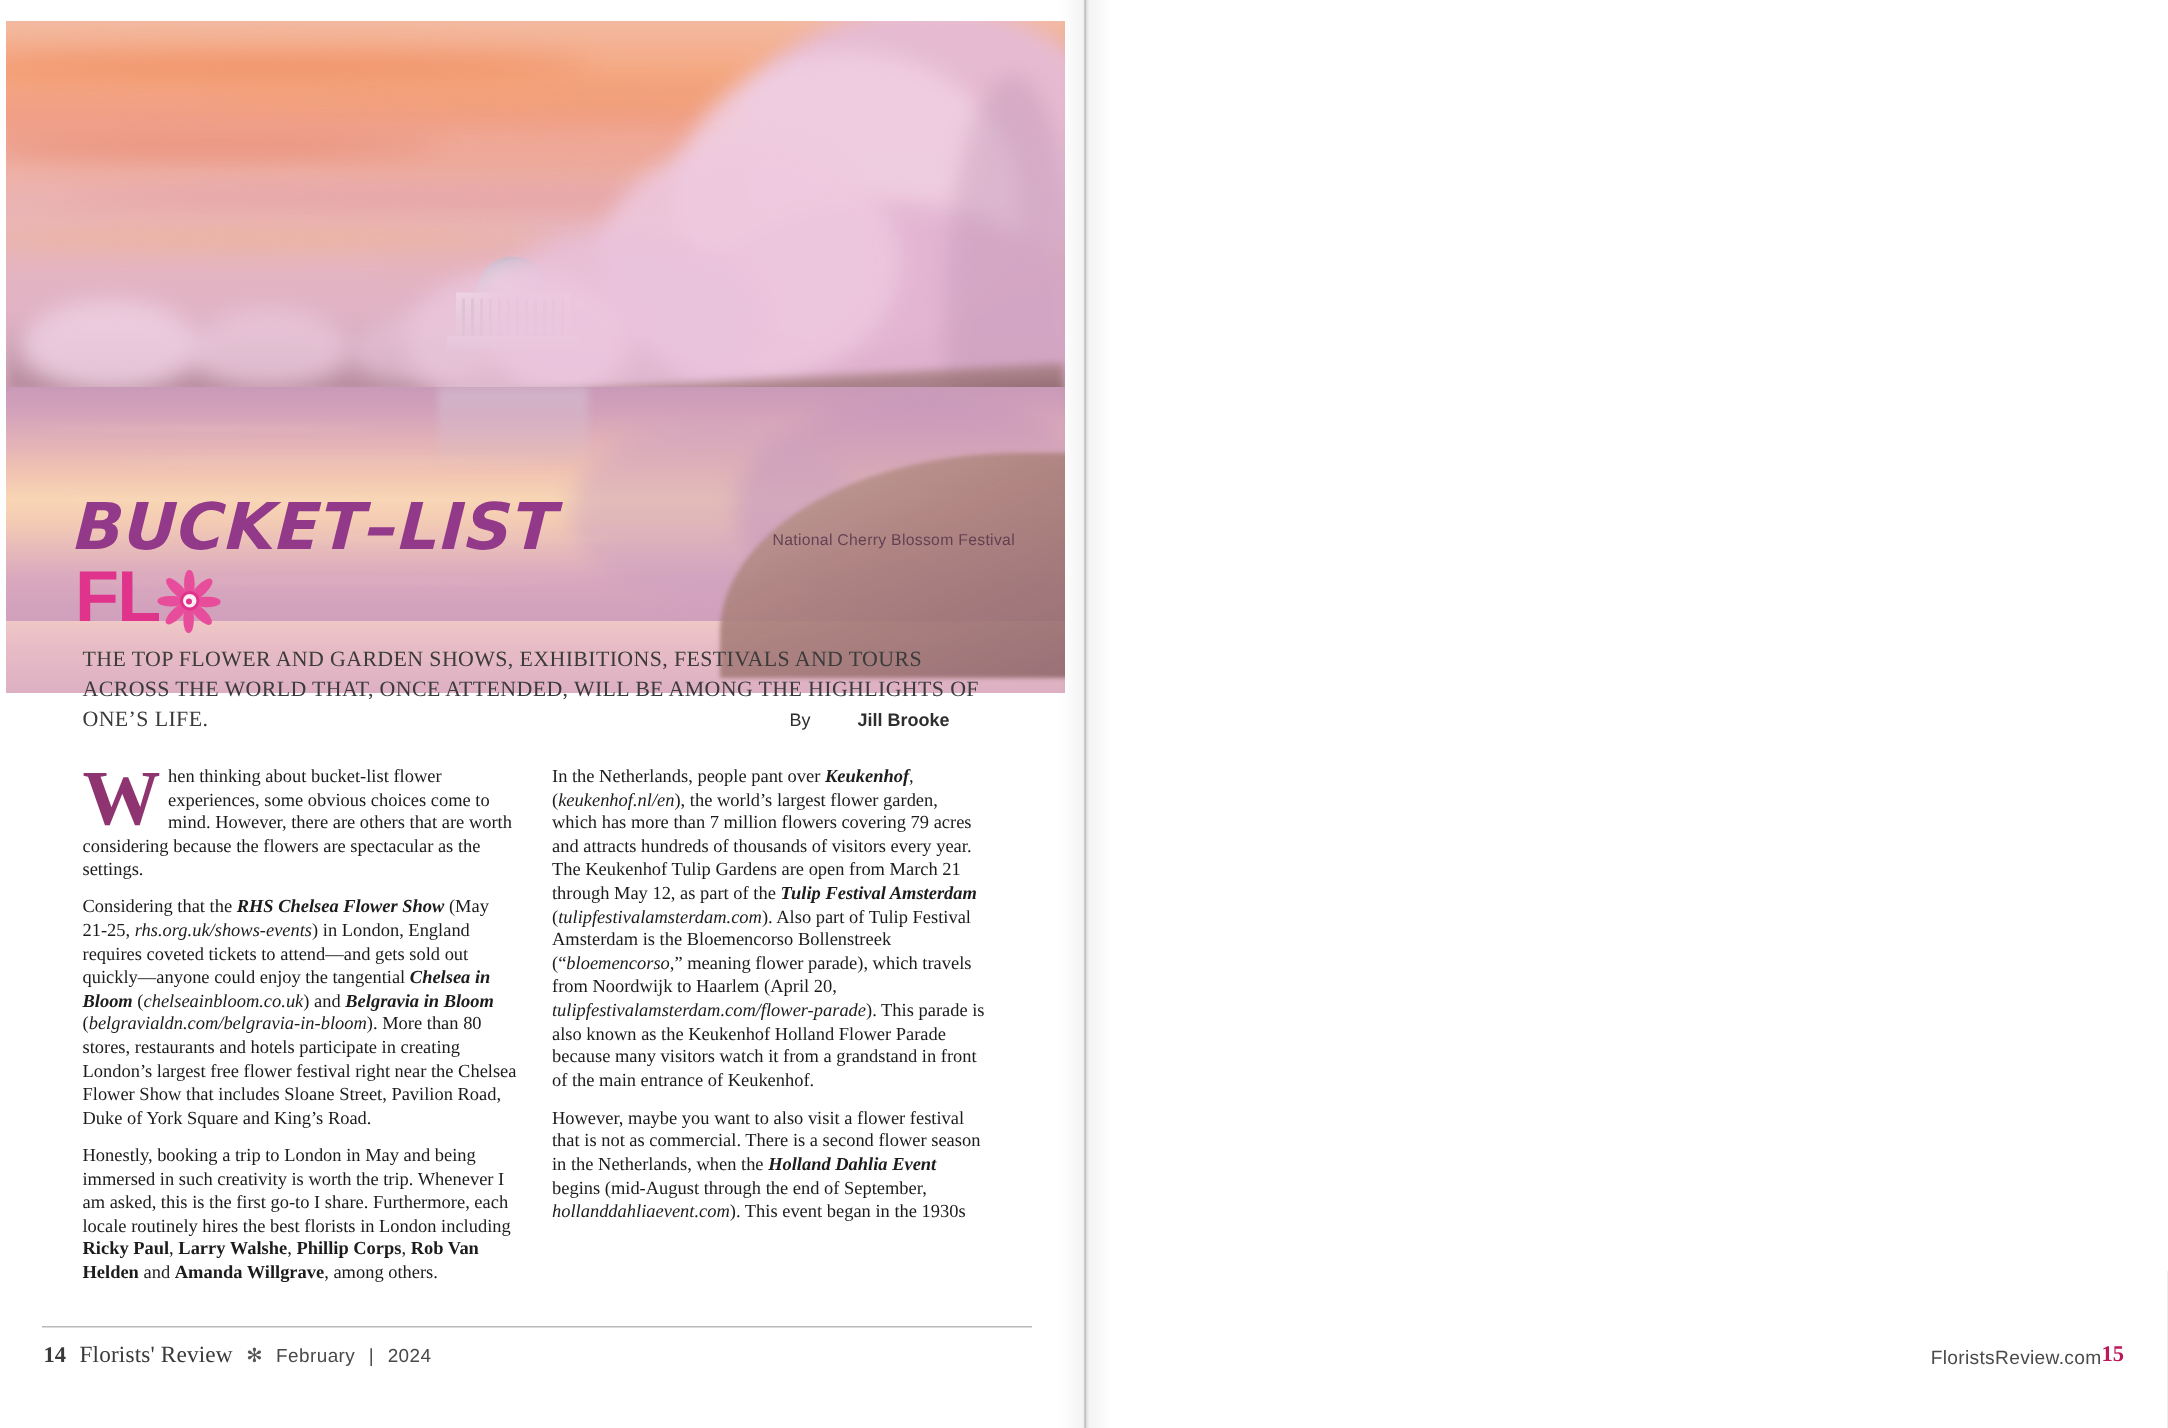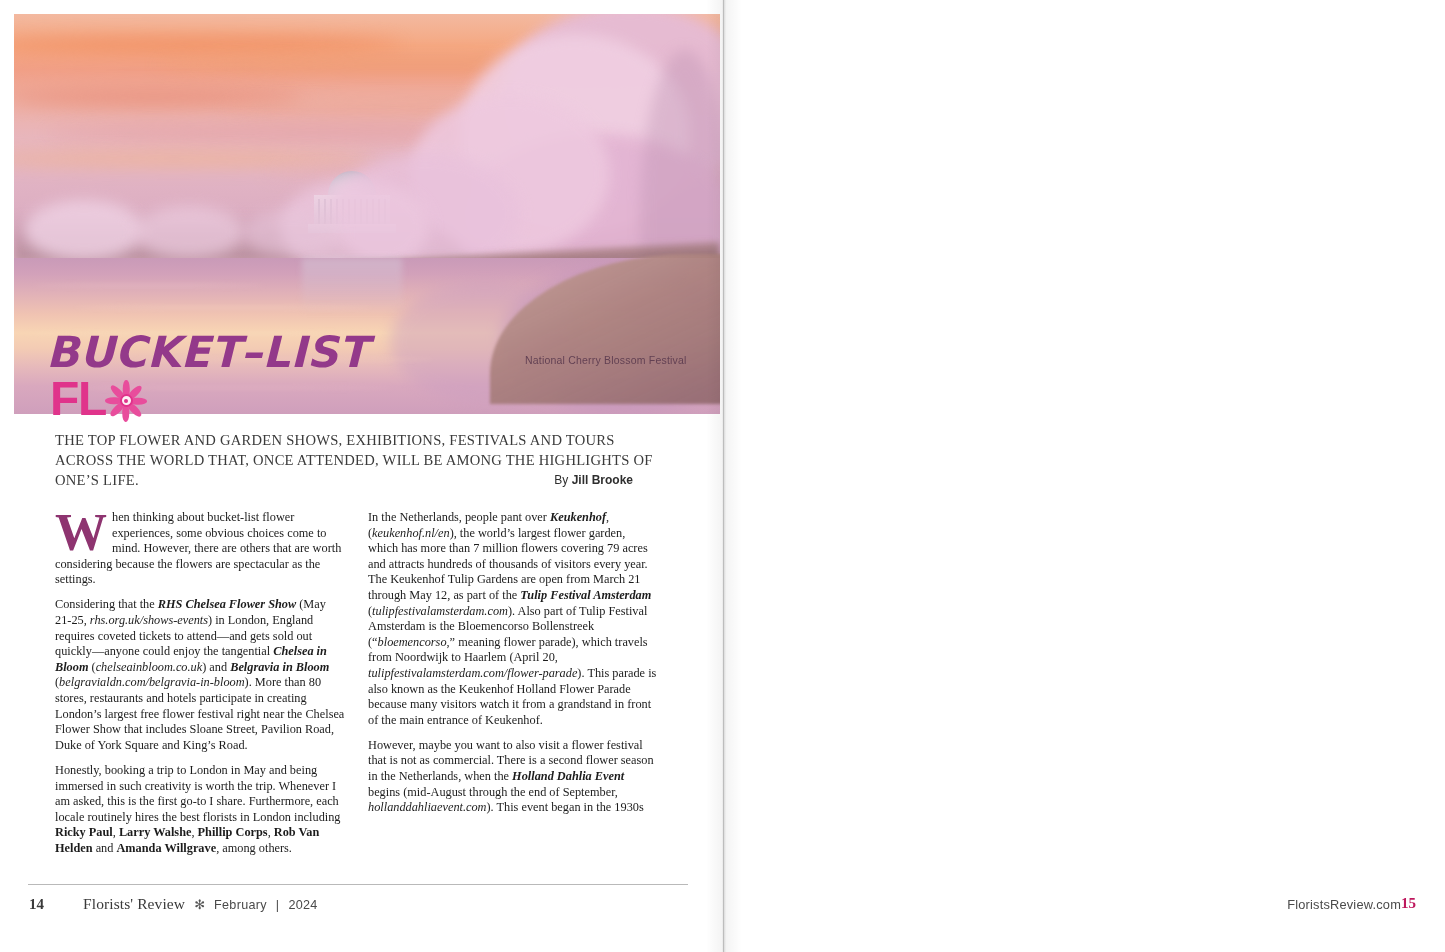--- a/index.html
+++ b/index.html
@@ -29,22 +29,22 @@
   .gutter-blur {
     position: absolute; left: 706px; top: 0;
     width: 36px; height: 952px;
     background: linear-gradient(to right, rgba(0,0,0,0) 0%, rgba(0,0,0,0.045) 44%,
                 rgba(0,0,0,0.14) 50%, rgba(0,0,0,0.045) 56%, rgba(0,0,0,0) 100%);
     z-index: 39; pointer-events: none;
   }
 
   
   .hero {
-    position: absolute; left: 14px; top: 14px;
-    width: 706px; height: 400px;
+    position: absolute; left: 4px; top: 14px;
+    width: 706px; height: 448px;
     overflow: hidden;
   }
   .sky {
     position: absolute; inset: 0;
     background:
       linear-gradient(180deg,
         #f3b9a0 0%,
         #f5a882 8%,
         #f19f86 14%,
         #eeb1a6 22%,
@@ -178,21 +178,21 @@
     font-family: Liberation Serif, serif;
     font-size: 14.6px; line-height: 1.38;
     letter-spacing: 0.25px; color: #3b3b3b;
   }
   .byline {
     position: absolute; left: 55px; top: 473px; width: 578px;
     text-align: right;
     font-family: "Liberation Sans", sans-serif;
     font-size: 12px; color: #2e2e2e;
   }
-  .byline b { font-weight: bold; }
+  .byline b { font-weight: bold; margin-left: 28px; }
 
   
   .col {
     position: absolute;
     font-family: "Liberation Serif", serif;
     font-size: 12.3px; line-height: 15.6px;
     color: #1c1c1c; text-align: left;
   }
   .col p { margin-bottom: 9.5px; }
   .col p:last-child { margin-bottom: 0; }
@@ -219,21 +219,21 @@
   .footer-rule {
     position: absolute; height: 1px; background: #b9b9b9;
   }
   #rule-left  { left: 28px;  top: 884px; width: 660px; }
   .footer-left {
     position: absolute; left: 29px; top: 895px;
     display: flex; align-items: baseline; gap: 9px;
     font-family: "Liberation Serif", serif; color: #3a3a3a;
   }
   .footer-left .pgnum { font-size: 15px; font-weight: bold; }
-  .footer-left .mag   { font-size: 15.5px; letter-spacing: 0.1px; margin-left: 30px; }
+  .footer-left .mag   { font-size: 15.5px; letter-spacing: 0.1px; }
   .footer-left .ast   { font-size: 13px; color: #555; }
   .footer-left .date  {
     font-family: "Liberation Sans", sans-serif;
     font-size: 12.6px; color: #4a4a4a; letter-spacing: 0.3px;
   }
   .footer-right {
     position: absolute; right: 29px; top: 895px;
     display: flex; align-items: flex-end; gap: 0;
     font-family: "Liberation Sans", sans-serif; color: #4a4a4a;
   }

